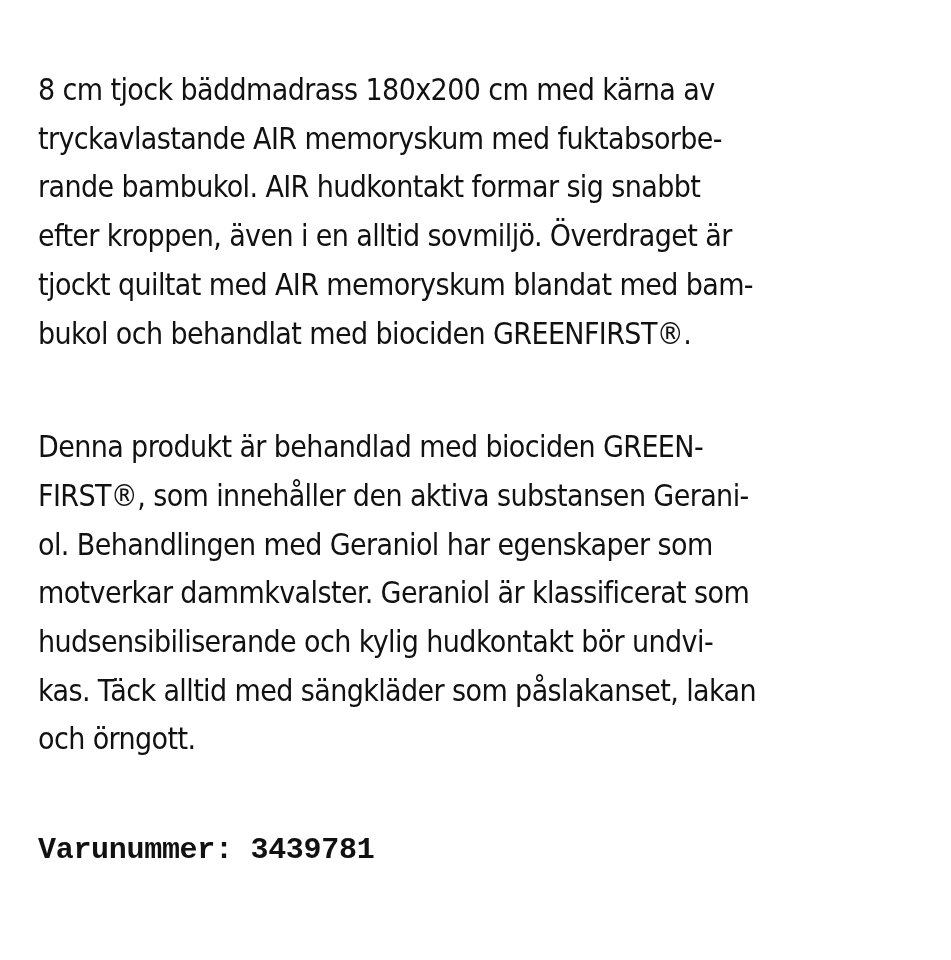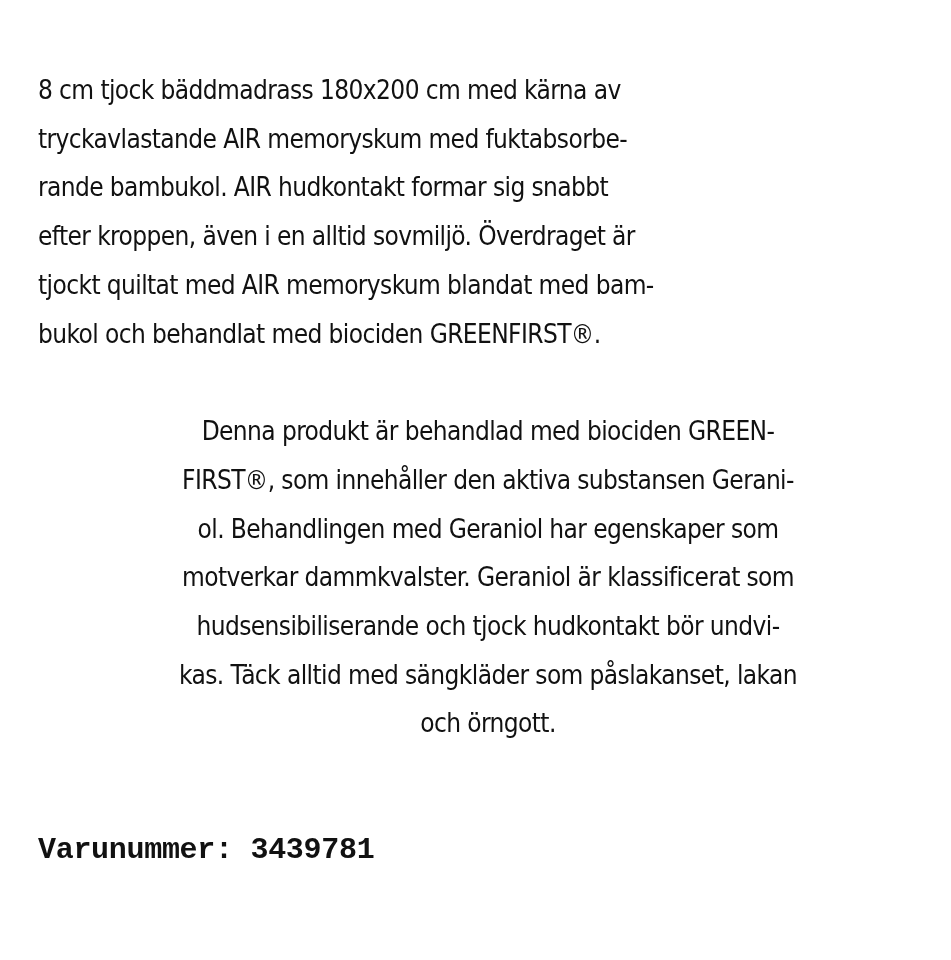--- a/index.html
+++ b/index.html
@@ -19,29 +19,28 @@
       position: absolute;
       left: 38px;
       top: 66px;
       width: 900px;
     }
     .para {
       margin: 0;
     }
     .line {
       display: block;
-      font-size: 26px;
+      font-size: 30px;
       line-height: 48.7px;
       white-space: nowrap;
       letter-spacing: -0.6px;
       font-stretch: condensed;
     }
     .para + .para {
-      margin-top: 49px;
-      text-align: center;
+      margin-top: 65px;
     }
     .sku {
       position: absolute;
       left: 38px;
       top: 826px;
       font-size: 30px;
       font-weight: bold;
       line-height: 48px;
       letter-spacing: -0.3px;
       white-space: nowrap;
@@ -58,21 +57,21 @@
     <span class="line">rande bambukol. AIR hudkontakt formar sig snabbt</span>
     <span class="line">efter kroppen, även i en alltid sovmiljö. Överdraget är</span>
     <span class="line">tjockt quiltat med AIR memoryskum blandat med bam-</span>
     <span class="line">bukol och behandlat med biociden GREENFIRST®.</span>
   </p>
   <p class="para">
     <span class="line">Denna produkt är behandlad med biociden GREEN-</span>
     <span class="line">FIRST®, som innehåller den aktiva substansen Gerani-</span>
     <span class="line">ol. Behandlingen med Geraniol har egenskaper som</span>
     <span class="line">motverkar dammkvalster. Geraniol är klassificerat som</span>
-    <span class="line">hudsensibiliserande och tjock hudkontakt bör undvi-</span>
+    <span class="line">hudsensibiliserande och kylig hudkontakt bör undvi-</span>
     <span class="line">kas. Täck alltid med sängkläder som påslakanset, lakan</span>
     <span class="line">och örngott.</span>
   </p>
 </div>
 
 <div class="sku">
   <span>Varunummer:</span>
   <span>3439781</span>
 </div>
 

